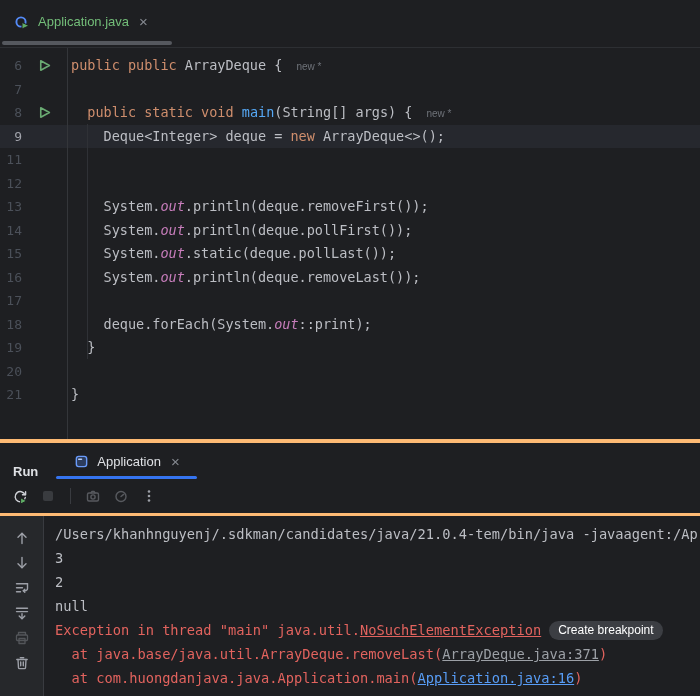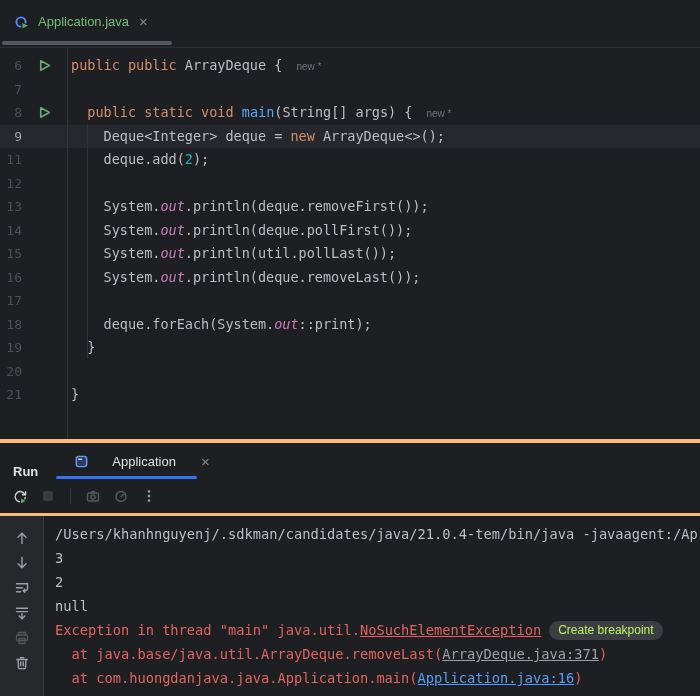--- a/index.html
+++ b/index.html
@@ -29,37 +29,37 @@
   .code-text { padding-left:4px; }
   .t-kw { color:#cf8e6d; }
   .t-pl { color:#bcbec4; }
   .t-fn { color:#56a8f5; }
   .t-num { color:#2aacb8; }
   .t-field { color:#c77dbb; font-style:italic;text-align:right; }
   .inlay { font-family:"Liberation Sans",sans-serif; font-size:10px; color:#6f737a; margin-left:14px; }
   
   .run-header { height:40px; border-top:4px solid #fdba74; display:flex; align-items:flex-end; position:relative; }
   .run-title { font-size:13px; font-weight:bold; color:#dfe1e5; margin:0 32px 0 13px; }
-  .run-tab { display:flex; align-items:center; gap:23px; height:100%; padding:0 4px; }
+  .run-tab { display:flex; align-items:center; gap:8px; height:100%; padding:0 4px; }
   .run-tab .tab-label { color:#dfe1e5; font-size:13px; }
   .run-tab-underline { position:absolute; left:56px; bottom:0; width:141px; height:3px; border-radius:1.5px; background:#3574f0; }
   .run-toolbar { height:34px; display:flex; align-items:center; gap:12px; padding-left:12px; }
   .tb-icon { width:16px; height:16px; display:inline-flex; align-items:center; justify-content:center; }
   .tb-icon.dim { opacity:.45; }
   .tb-divider { width:1px; height:16px; background:#393b40; margin:0 2px; }
   
   .console { height:185px; border-top:3px solid #fdba74; display:flex; }
   .console-gutter { width:44px; flex:0 0 44px; background:#26282b; border-right:1px solid #393b40; display:flex; flex-direction:column; align-items:center; padding-top:14px; gap:9px; }
   .console-output { flex:1; overflow:hidden; padding:6px 0 0 11px; font-family:"DejaVu Sans Mono","Liberation Mono",monospace; font-size:13.7px; line-height:24px; white-space:pre; }
   .c-std { color:#bcbec4; }
   .c-err { color:#e2635e; }
   .c-errlink { color:#e2635e; text-decoration:underline; }
   .c-graylink { color:#9ca0a6; text-decoration:underline; }
   .c-bluelink { color:#589df6; text-decoration:underline; }
-  .c-pill { display:inline-block; font-family:"Liberation Sans",sans-serif; font-size:12px; color:#bef264; background:#3c3e43; border-radius:10px; padding:1px 9px; margin-left:8px; vertical-align:1px; line-height:17px; }
+  .c-pill { display:inline-block; font-family:"Liberation Sans",sans-serif; font-size:12px; color:#ffffff; background:#3c3e43; border-radius:10px; padding:1px 9px; margin-left:8px; vertical-align:1px; line-height:17px; }
   svg { display:block; }
 </style>
 </head>
 <body>
 
 <div class="ide">
 
   <div class="tabbar">
     <div class="edit-tab">
       <span>
@@ -77,25 +77,25 @@
   <div class="editor">
     <div id="code-lines">
         <div class="code-row"><span class="ln">6</span><span class="runslot"><svg width="15" height="15" viewBox="0 0 16 16">
               <polygon points="4,3 13.2,8 4,13" fill="none" stroke="#6aab73" stroke-width="1.7" stroke-linejoin="round"></polygon>
             </svg></span><span class="code-text"><span class="t-kw">public</span><span class="t-pl"> </span><span class="t-kw">public</span><span class="t-pl"> ArrayDeque {</span><span class="inlay">new *</span></span></div>
         <div class="code-row"><span class="ln">7</span><span class="runslot"></span><span class="code-text"></span></div>
         <div class="code-row"><span class="ln">8</span><span class="runslot"><svg width="15" height="15" viewBox="0 0 16 16">
               <polygon points="4,3 13.2,8 4,13" fill="none" stroke="#6aab73" stroke-width="1.7" stroke-linejoin="round"></polygon>
             </svg></span><span class="code-text"><span class="t-pl">  </span><span class="t-kw">public</span><span class="t-pl"> </span><span class="t-kw">static</span><span class="t-pl"> </span><span class="t-kw">void</span><span class="t-pl"> </span><span class="t-fn">main</span><span class="t-pl">(String[] args) {</span><span class="inlay">new *</span></span></div>
         <div class="code-row hl"><span class="ln">9</span><span class="runslot"></span><span class="code-text"><span class="t-pl">    Deque&lt;Integer&gt; deque = </span><span class="t-kw">new</span><span class="t-pl"> ArrayDeque&lt;&gt;();</span></span></div>
-        <div class="code-row"><span class="ln">11</span><span class="runslot"></span><span class="code-text"><span class="t-pl">    deque.add(</span><span class="t-num">2</span><span class="t-pl">);</span></span></div>
+        <div class="code-row"><span class="ln">11</span><span class="runslot"></span></div>
         <div class="code-row"><span class="ln">12</span><span class="runslot"></span><span class="code-text"></span></div>
         <div class="code-row"><span class="ln">13</span><span class="runslot"></span><span class="code-text"><span class="t-pl">    System.</span><span class="t-field">out</span><span class="t-pl">.println(deque.removeFirst());</span></span></div>
         <div class="code-row"><span class="ln">14</span><span class="runslot"></span><span class="code-text"><span class="t-pl">    System.</span><span class="t-field">out</span><span class="t-pl">.println(deque.pollFirst());</span></span></div>
-        <div class="code-row"><span class="ln">15</span><span class="runslot"></span><span class="code-text"><span class="t-pl">    System.</span><span class="t-field">out</span><span class="t-pl">.println(util.pollLast());</span></span></div>
+        <div class="code-row"><span class="ln">15</span><span class="runslot"></span><span class="code-text"><span class="t-pl">    System.</span><span class="t-field">out</span><span class="t-pl">.static(deque.pollLast());</span></span></div>
         <div class="code-row"><span class="ln">16</span><span class="runslot"></span><span class="code-text"><span class="t-pl">    System.</span><span class="t-field">out</span><span class="t-pl">.println(deque.removeLast());</span></span></div>
         <div class="code-row"><span class="ln">17</span><span class="runslot"></span><span class="code-text"></span></div>
         <div class="code-row"><span class="ln">18</span><span class="runslot"></span><span class="code-text"><span class="t-pl">    deque.forEach(System.</span><span class="t-field">out</span><span class="t-pl">::print);</span></span></div>
         <div class="code-row"><span class="ln">19</span><span class="runslot"></span><span class="code-text"><span class="t-pl">  }</span></span></div>
         <div class="code-row"><span class="ln">20</span><span class="runslot"></span><span class="code-text"></span></div>
         <div class="code-row"><span class="ln">21</span><span class="runslot"></span><span class="code-text"><span class="t-pl">}</span></span></div>
       </div>
     <div class="gutter-sep"></div>
     <div class="indent-guide" style="left:87px; top:76px; height:235px;"></div>
   </div>

